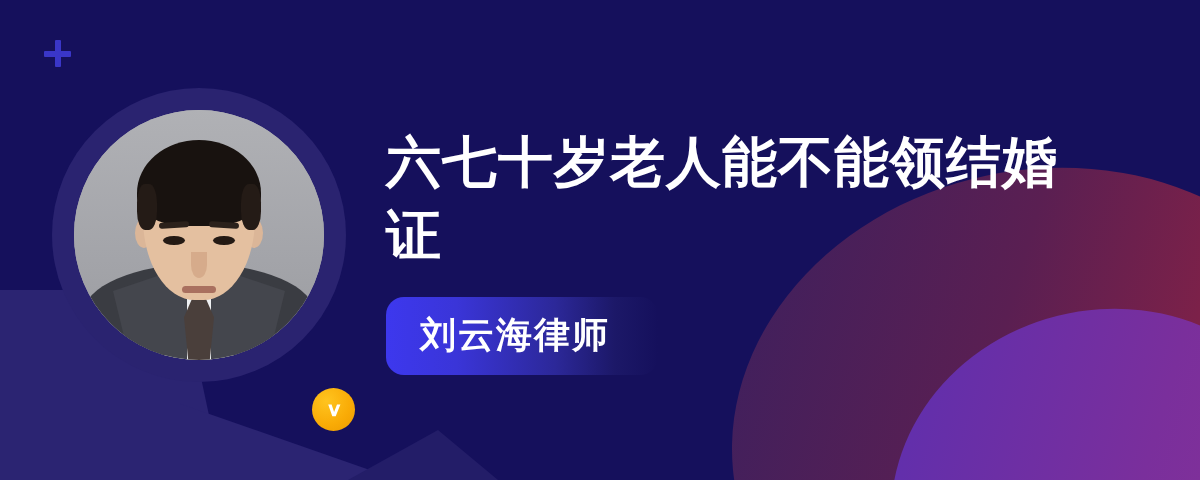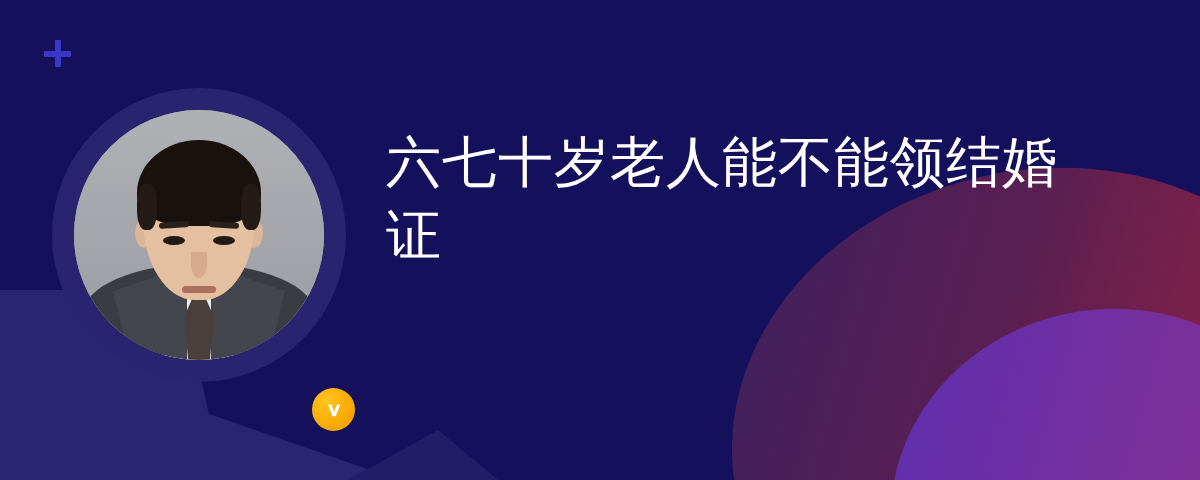--- a/index.html
+++ b/index.html
@@ -293,21 +293,21 @@
   .content {
     position: absolute;
     left: 386px;
     top: 126px;
     width: 700px;
   }
   .headline {
     margin: 0;
     color: #ffffff;
     font-size: 55px;
-    font-weight: 400;
+    font-weight: 700;
     line-height: 1.32;
     letter-spacing: 1px;
     max-width: 690px;
   }
   .name-button {
     display: inline-flex;
     align-items: center;
     margin-top: 26px;
     padding: 20px 34px 22px 34px;
     min-width: 272px;
@@ -364,15 +364,16 @@
     </div>
     <div class="verify-badge">
       <svg width="26" height="26" viewBox="0 0 26 26" aria-hidden="true">
         <path d="M7.2 7.4 L10.6 7.4 L13.1 15.1 L16.0 7.4 L19.4 7.4 L14.7 19.2 L11.3 19.2 Z" fill="#ffffff"></path>
       </svg>
     </div>
   </div>
 
   <div class="content">
     <h1 class="headline">六七十岁老人能不能领结婚证</h1>
+    <button class="name-button">刘云海律师</button>
   </div>
 
 </div>
 
 </body></html>

